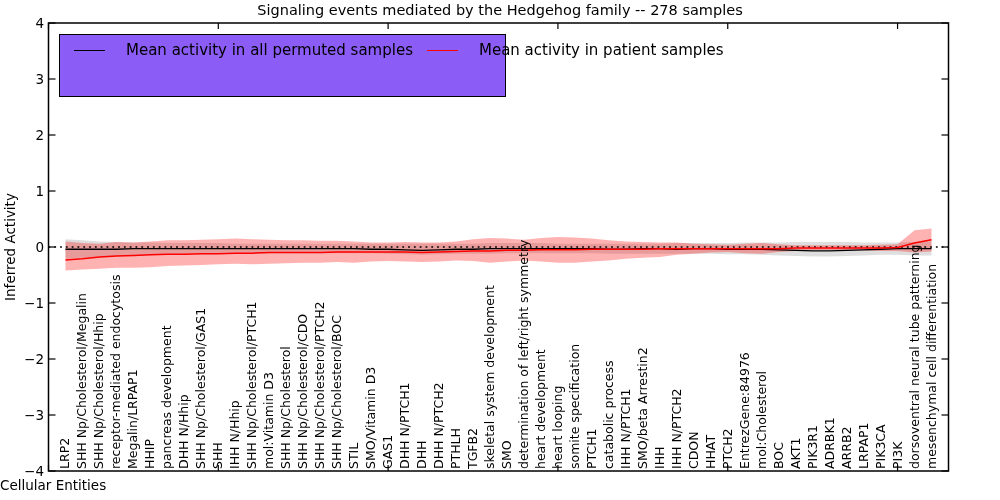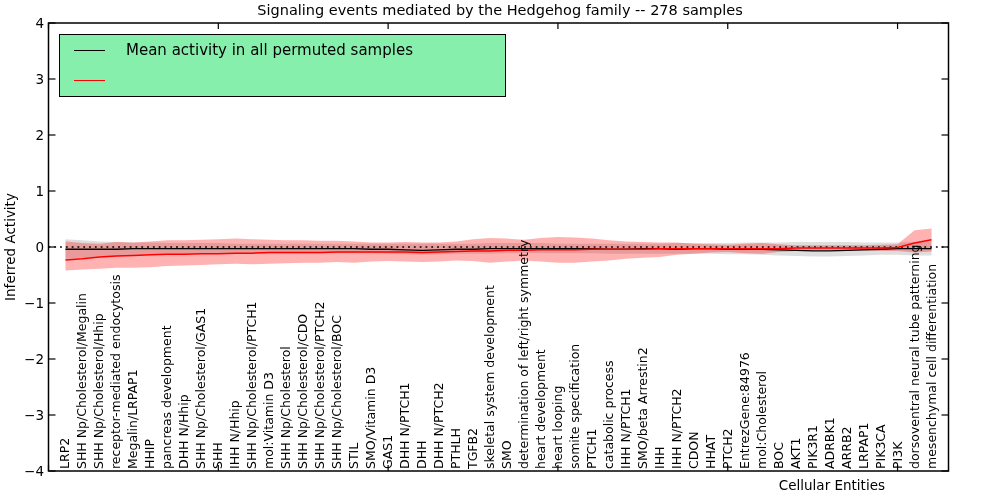--- a/index.html
+++ b/index.html
@@ -1,27 +1,27 @@
 <!DOCTYPE html>
 <html><head>
 <meta charset="utf-8">
 <style>
   html,body{margin:0;padding:0;background:#ffffff;}
   #figure{position:relative;width:1000px;height:500px;background:#ffffff;overflow:hidden;
           font-family:"DejaVu Sans","Liberation Sans",sans-serif;color:#000;}
   #chart-svg{position:absolute;left:0;top:0;}
   .title{position:absolute;left:0;top:2px;width:1000px;text-align:center;font-size:14.5px;}
-  .xlabel{position:absolute;left:0;top:477px;width:885px;text-align:right;font-size:13.5px;}
+  .xlabel{position:absolute;left:0;top:477px;width:885px;text-align:left;font-size:13.5px;}
   .ylabel{position:absolute;left:10px;top:247px;transform:translate(-50%,-50%) rotate(-90deg);
           white-space:nowrap;font-size:13.5px;}
   .ytick-label{position:absolute;width:40px;text-align:right;font-size:13.5px;height:18px;line-height:18px;}
   .cat-label{position:absolute;white-space:nowrap;font-size:12.5px;height:15px;line-height:15px;
              transform-origin:0 0;transform:rotate(-90deg);}
   .legend{position:absolute;left:59px;top:34px;width:447px;height:63px;border:1.3px solid #000;
-          background:#86efac;box-sizing:border-box;display:flex;flex-direction:column;justify-content:flex-start;}
+          background:#8b5cf6;box-sizing:border-box;display:flex;flex-direction:row;justify-content:space-between;}
   .legend-row{display:flex;align-items:center;height:30px;}
   .legend-swatch{width:31px;height:0;border-top:1.7px solid #000;margin-left:14px;flex:none;}
   .legend-label{margin-left:21px;font-size:15px;white-space:nowrap;}
 </style>
 </head>
 <body>
 
 <div id="figure">
   <svg id="chart-svg" width="1000" height="500" xmlns="http://www.w3.org/2000/svg">
       <polygon points="65.48113207547169,239.16 82.4622641509434,240.28 99.4433962264151,241.4 116.4245283018868,241.96 133.4056603773585,242.52 150.3867924528302,242.52 167.3679245283019,243.08 184.3490566037736,243.08 201.33018867924528,243.08 218.31132075471697,243.08 235.2924528301887,243.64 252.27358490566039,243.64 269.2547169811321,243.64 286.2358490566038,243.64 303.2169811320755,243.64 320.1981132075472,243.64 337.1792452830189,243.64 354.16037735849056,243.64 371.14150943396226,243.64 388.12264150943395,243.64 405.1037735849057,243.64 422.0849056603774,243.64 439.0660377358491,243.64 456.04716981132077,243.64 473.02830188679246,243.64 490.00943396226415,243.08 506.99056603773585,243.08 523.9716981132076,243.08 540.9528301886793,243.08 557.933962264151,243.64 574.9150943396227,243.64 591.8962264150944,243.64 608.877358490566,243.64 625.8584905660377,243.64 642.8396226415094,243.64 659.8207547169811,243.64 676.8018867924528,243.08 693.7830188679245,243.08 710.7641509433962,243.08 727.7452830188679,243.08 744.7264150943397,242.52 761.7075471698114,242.52 778.6886792452831,242.52 795.6698113207548,241.96 812.6509433962265,241.96 829.6320754716982,241.96 846.6132075471698,241.96 863.5943396226415,242.52 880.5754716981132,242.52 897.5566037735849,242.52 914.5377358490566,241.96 931.5188679245283,241.4 931.5188679245283,255.4 914.5377358490566,255.4 897.5566037735849,254.84 880.5754716981132,254.84 863.5943396226415,255.4 846.6132075471698,255.96 829.6320754716982,256.52 812.6509433962265,256.52 795.6698113207548,255.96 778.6886792452831,255.4 761.7075471698114,254.84 744.7264150943397,254.28 727.7452830188679,254.28 710.7641509433962,253.72 693.7830188679245,253.72 676.8018867924528,253.72 659.8207547169811,253.72 642.8396226415094,253.72 625.8584905660377,253.72 608.877358490566,253.72 591.8962264150944,253.16 574.9150943396227,253.16 557.933962264151,253.16 540.9528301886793,253.16 523.9716981132076,253.16 506.99056603773585,253.16 490.00943396226415,253.72 473.02830188679246,253.72 456.04716981132077,253.72 439.0660377358491,254.28 422.0849056603774,254.84 405.1037735849057,254.28 388.12264150943395,253.72 371.14150943396226,253.16 354.16037735849056,253.16 337.1792452830189,253.16 320.1981132075472,253.16 303.2169811320755,253.16 286.2358490566038,253.16 269.2547169811321,253.16 252.27358490566039,253.72 235.2924528301887,253.72 218.31132075471697,253.72 201.33018867924528,253.72 184.3490566037736,254.28 167.3679245283019,254.28 150.3867924528302,254.84 133.4056603773585,255.4 116.4245283018868,255.96 99.4433962264151,256.52 82.4622641509434,257.64 65.48113207547169,258.76" fill="#000000" fill-opacity="0.13"></polygon>
@@ -64,20 +64,21 @@
 
   <div class="title">Signaling events mediated by the Hedgehog family -- 278 samples</div>
 
   <div class="legend">
     <div class="legend-row">
       <span class="legend-swatch" style="border-top-color: rgb(0, 0, 0);"></span>
       <span class="legend-label">Mean activity in all permuted samples</span>
     </div>
     <div class="legend-row">
       <span class="legend-swatch" style="border-top-color: rgb(255, 0, 0);"></span>
+      <span class="legend-label">Mean activity in patient samples</span>
     </div>
   </div>
 
   <div class="ylabel">Inferred Activity</div>
   <div class="xlabel">Cellular Entities</div>
 
   <div id="ytick-layer">
       <div class="ytick-label" style="left: 4px; top: 14px;">4</div>
       <div class="ytick-label" style="left: 4px; top: 70px;">3</div>
       <div class="ytick-label" style="left: 4px; top: 126px;">2</div>

